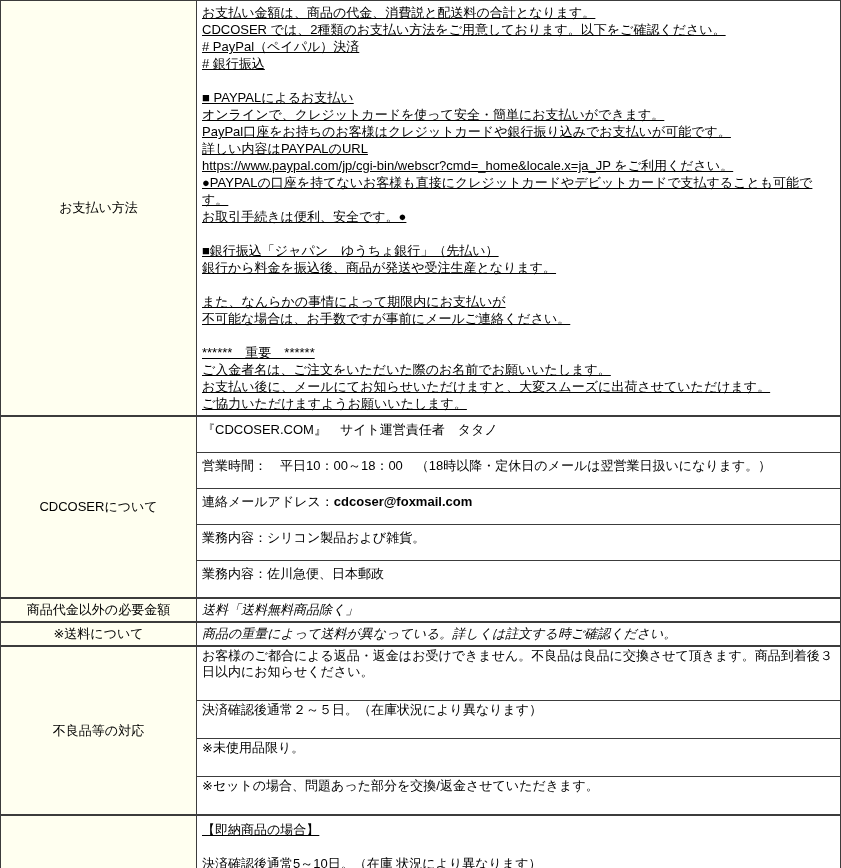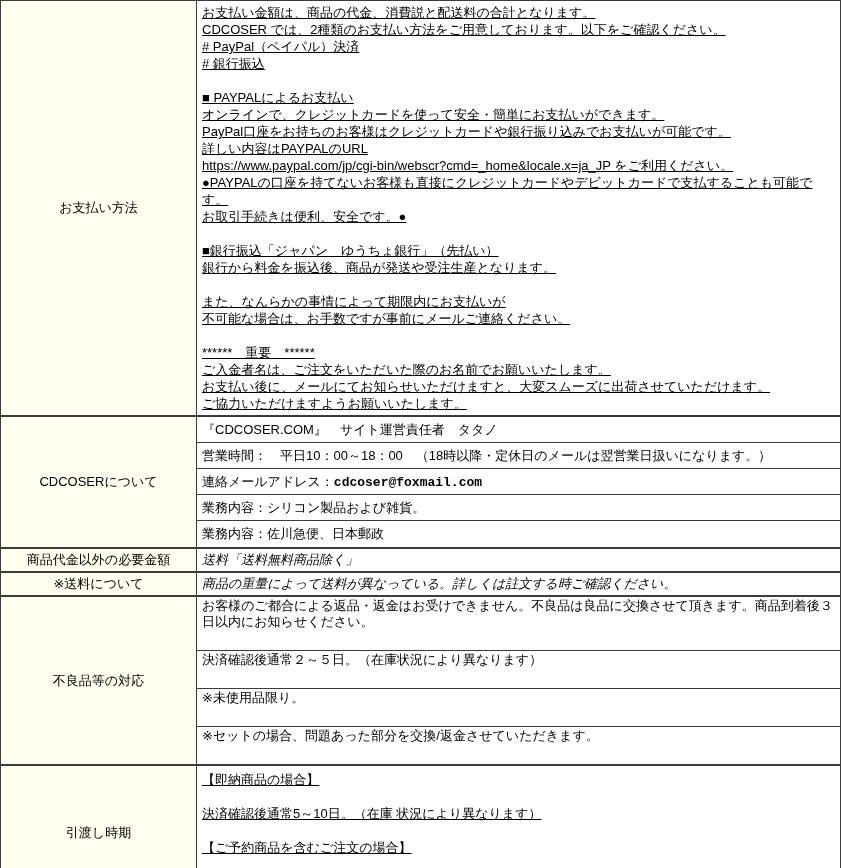--- a/index.html
+++ b/index.html
@@ -28,28 +28,28 @@
   .ccell { flex: 1 1 auto; background: #ffffff; min-width: 0; }
   .pad { padding: 3px 5px; line-height: 16px; font-style: italic; }
   .pre { white-space: pre-wrap; word-break: break-all; text-decoration: underline; }
   .lh17 { line-height: 17px; }
   .subrow {
     padding: 4px 5px; line-height: 17px;
     border-bottom: 1px solid #3c3c3c;
     white-space: pre-wrap; word-break: break-all;
   }
   .subrow:last-child { border-bottom: none; }
-  .sub26 .subrow { height: 26px; padding: 4px 5px; overflow: hidden; }
+  .sub26 .subrow { height: 36px; padding: 4px 5px; overflow: hidden; }
   .tight .subrow { padding: 1px 5px 20px; line-height: 16px; }
   .mid .subrow { padding: 2px 5px; line-height: 15px; }
   .r0-content { padding: 3px 5px; }
   .r5-content { padding: 5px 5px; min-height: 133px; }
   .single { min-height: 21px; }
   .email {
-    font-family: Liberation Mono, monospace;
+    font-family: Liberation Sans, sans-serif;
     font-weight: bold;
   }
 </style>
 </head>
 <body>
 
 <div class="info-table">
 
   <div class="row">
     <div class="hcell">お支払い方法</div>

